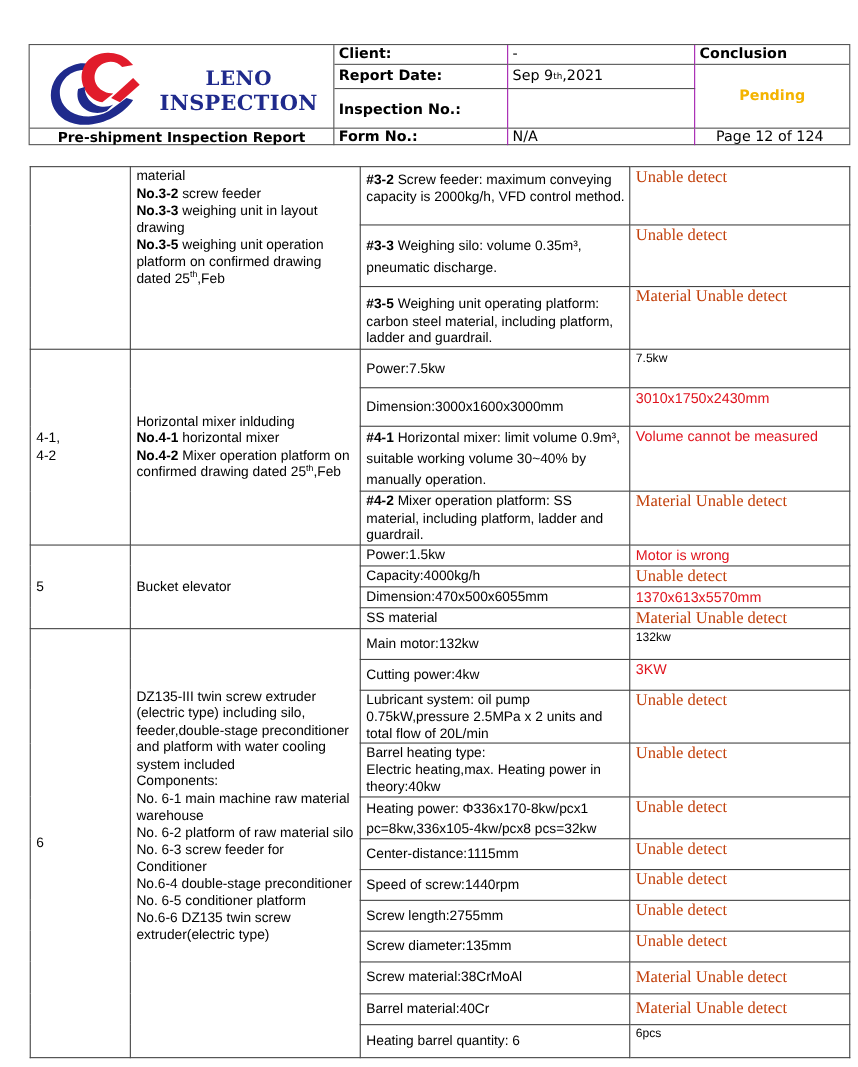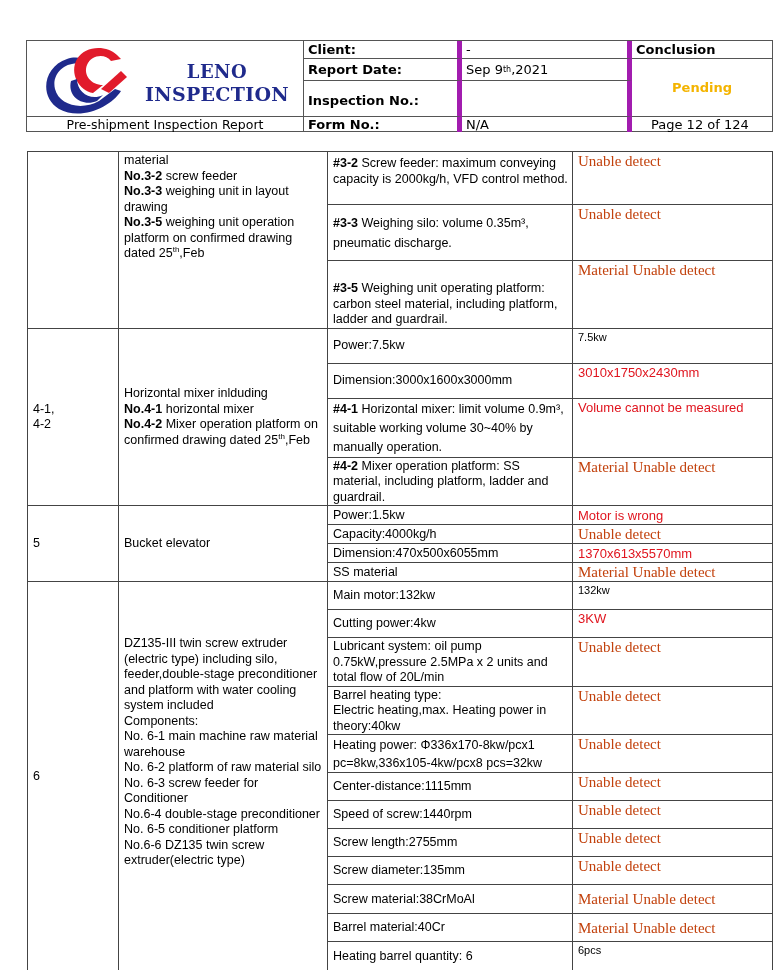--- a/index.html
+++ b/index.html
@@ -1,26 +1,26 @@
 <!DOCTYPE html>
 <html><head>
   <meta charset="utf-8">
   <style>
     html, body { margin: 0; padding: 0; background: #ffffff; }
     body { width: 780px; height: 970px; position: relative; overflow: hidden; font-family: "Liberation Sans", sans-serif; color: #000; }
 
     
     .hdr { position: absolute; left: 26px; top: 40px; width: 747px; height: 92px; border: 1px solid #555; box-sizing: border-box; }
-    .hdr .cell { position: absolute; box-sizing: border-box; border-right: 5px solid #a21caf; border-bottom: 1px solid #555; font-family: "DejaVu Sans", sans-serif; font-size: 13px; padding-left: 4px; display: flex; align-items: center; }
+    .hdr .cell { position: absolute; box-sizing: border-box; border-right: 1px solid #a21caf; border-bottom: 1px solid #555; font-family: "DejaVu Sans", sans-serif; font-size: 13px; padding-left: 4px; display: flex; align-items: center; }
     .hdr .bold { font-weight: bold; }
     .logo-cell { left: 0; top: 0; width: 277px; height: 76px; border-bottom: 1px solid #555; border-right: 1px solid #555; position: absolute; box-sizing: border-box; }
     .logo-text { position: absolute; left: 110px; top: 20px; width: 160px; text-align: center; font-family: "DejaVu Serif", serif; font-weight: bold; color: #1f2a8c; line-height: 22px; }
     .logo-text .l1 { font-size: 18px; letter-spacing: 0.5px; }
     .logo-text .l2 { font-size: 19px; letter-spacing: 0.3px; }
-    .report-title { position: absolute; left: 0; top: 76px; width: 277px; height: 15px; font-family: "DejaVu Sans", sans-serif; font-size: 12.5px; font-weight: normal; text-align: center; line-height: 15px; border-right: 1px solid #555; box-sizing: border-box; }
+    .report-title { position: absolute; left: 0; top: 76px; width: 277px; height: 15px; font-family: "DejaVu Sans", sans-serif; font-size: 12.5px; font-weight: bold; text-align: center; line-height: 15px; border-right: 1px solid #555; box-sizing: border-box; }
     .pending { color: #f4b400; font-weight: bold; font-size: 17px; justify-content: center; padding-left: 0 !important; }
     sup { font-size: 8px; vertical-align: super; line-height: 0; }
 
     
     .tbl { position: absolute; left: 27px; top: 151px; width: 745px; border-collapse: collapse; table-layout: fixed; font-family: "Liberation Sans", sans-serif; font-size: 12.5px; line-height: 15.5px; }
     .tbl td { border: 1px solid #444; vertical-align: top; padding: 1px 4px 0 5px; box-sizing: border-box; }
     .tbl td.mid { vertical-align: middle; }
     .tbl td.c1 { vertical-align: middle; padding-left: 5px; }
     .res { color: #c2410c; font-family: "Liberation Serif", serif; font-size: 15px; line-height: 17px; }
     .res-sans { color: #e0141e; font-family: "Liberation Sans", sans-serif; font-size: 13px; }
@@ -86,21 +86,21 @@
         <div><b>No.3-5</b><span> weighing unit operation platform on confirmed drawing dated 25</span><sup>th</sup><span>,Feb</span></div>
       </td>
       <td style="padding-top:4px"><b>#3-2</b><span> Screw feeder: maximum conveying capacity is 2000kg/h, VFD control method.</span></td>
       <td class="res">Unable detect</td>
     </tr>
     <tr style="height:56px">
       <td class="mid" style="line-height:20px"><b>#3-3</b><span> Weighing silo: volume 0.35m³, pneumatic discharge.</span></td>
       <td class="res">Unable detect</td>
     </tr>
     <tr style="height:57px">
-      <td style="padding-top:20px"><b>#3-5</b><span> Weighing unit operating platform: carbon steel material, including platform, ladder and guardrail.</span></td>
+      <td style="padding-top:8px"><b>#3-5</b><span> Weighing unit operating platform: carbon steel material, including platform, ladder and guardrail.</span></td>
       <td class="res">Material Unable detect</td>
     </tr>
 
     <tr style="height:35px">
       <td class="c1" rowspan="4">
         <div>4-1,</div>
         <div>4-2</div>
       </td>
       <td class="mid" rowspan="4">
         <div>Horizontal mixer inlduding</div>

